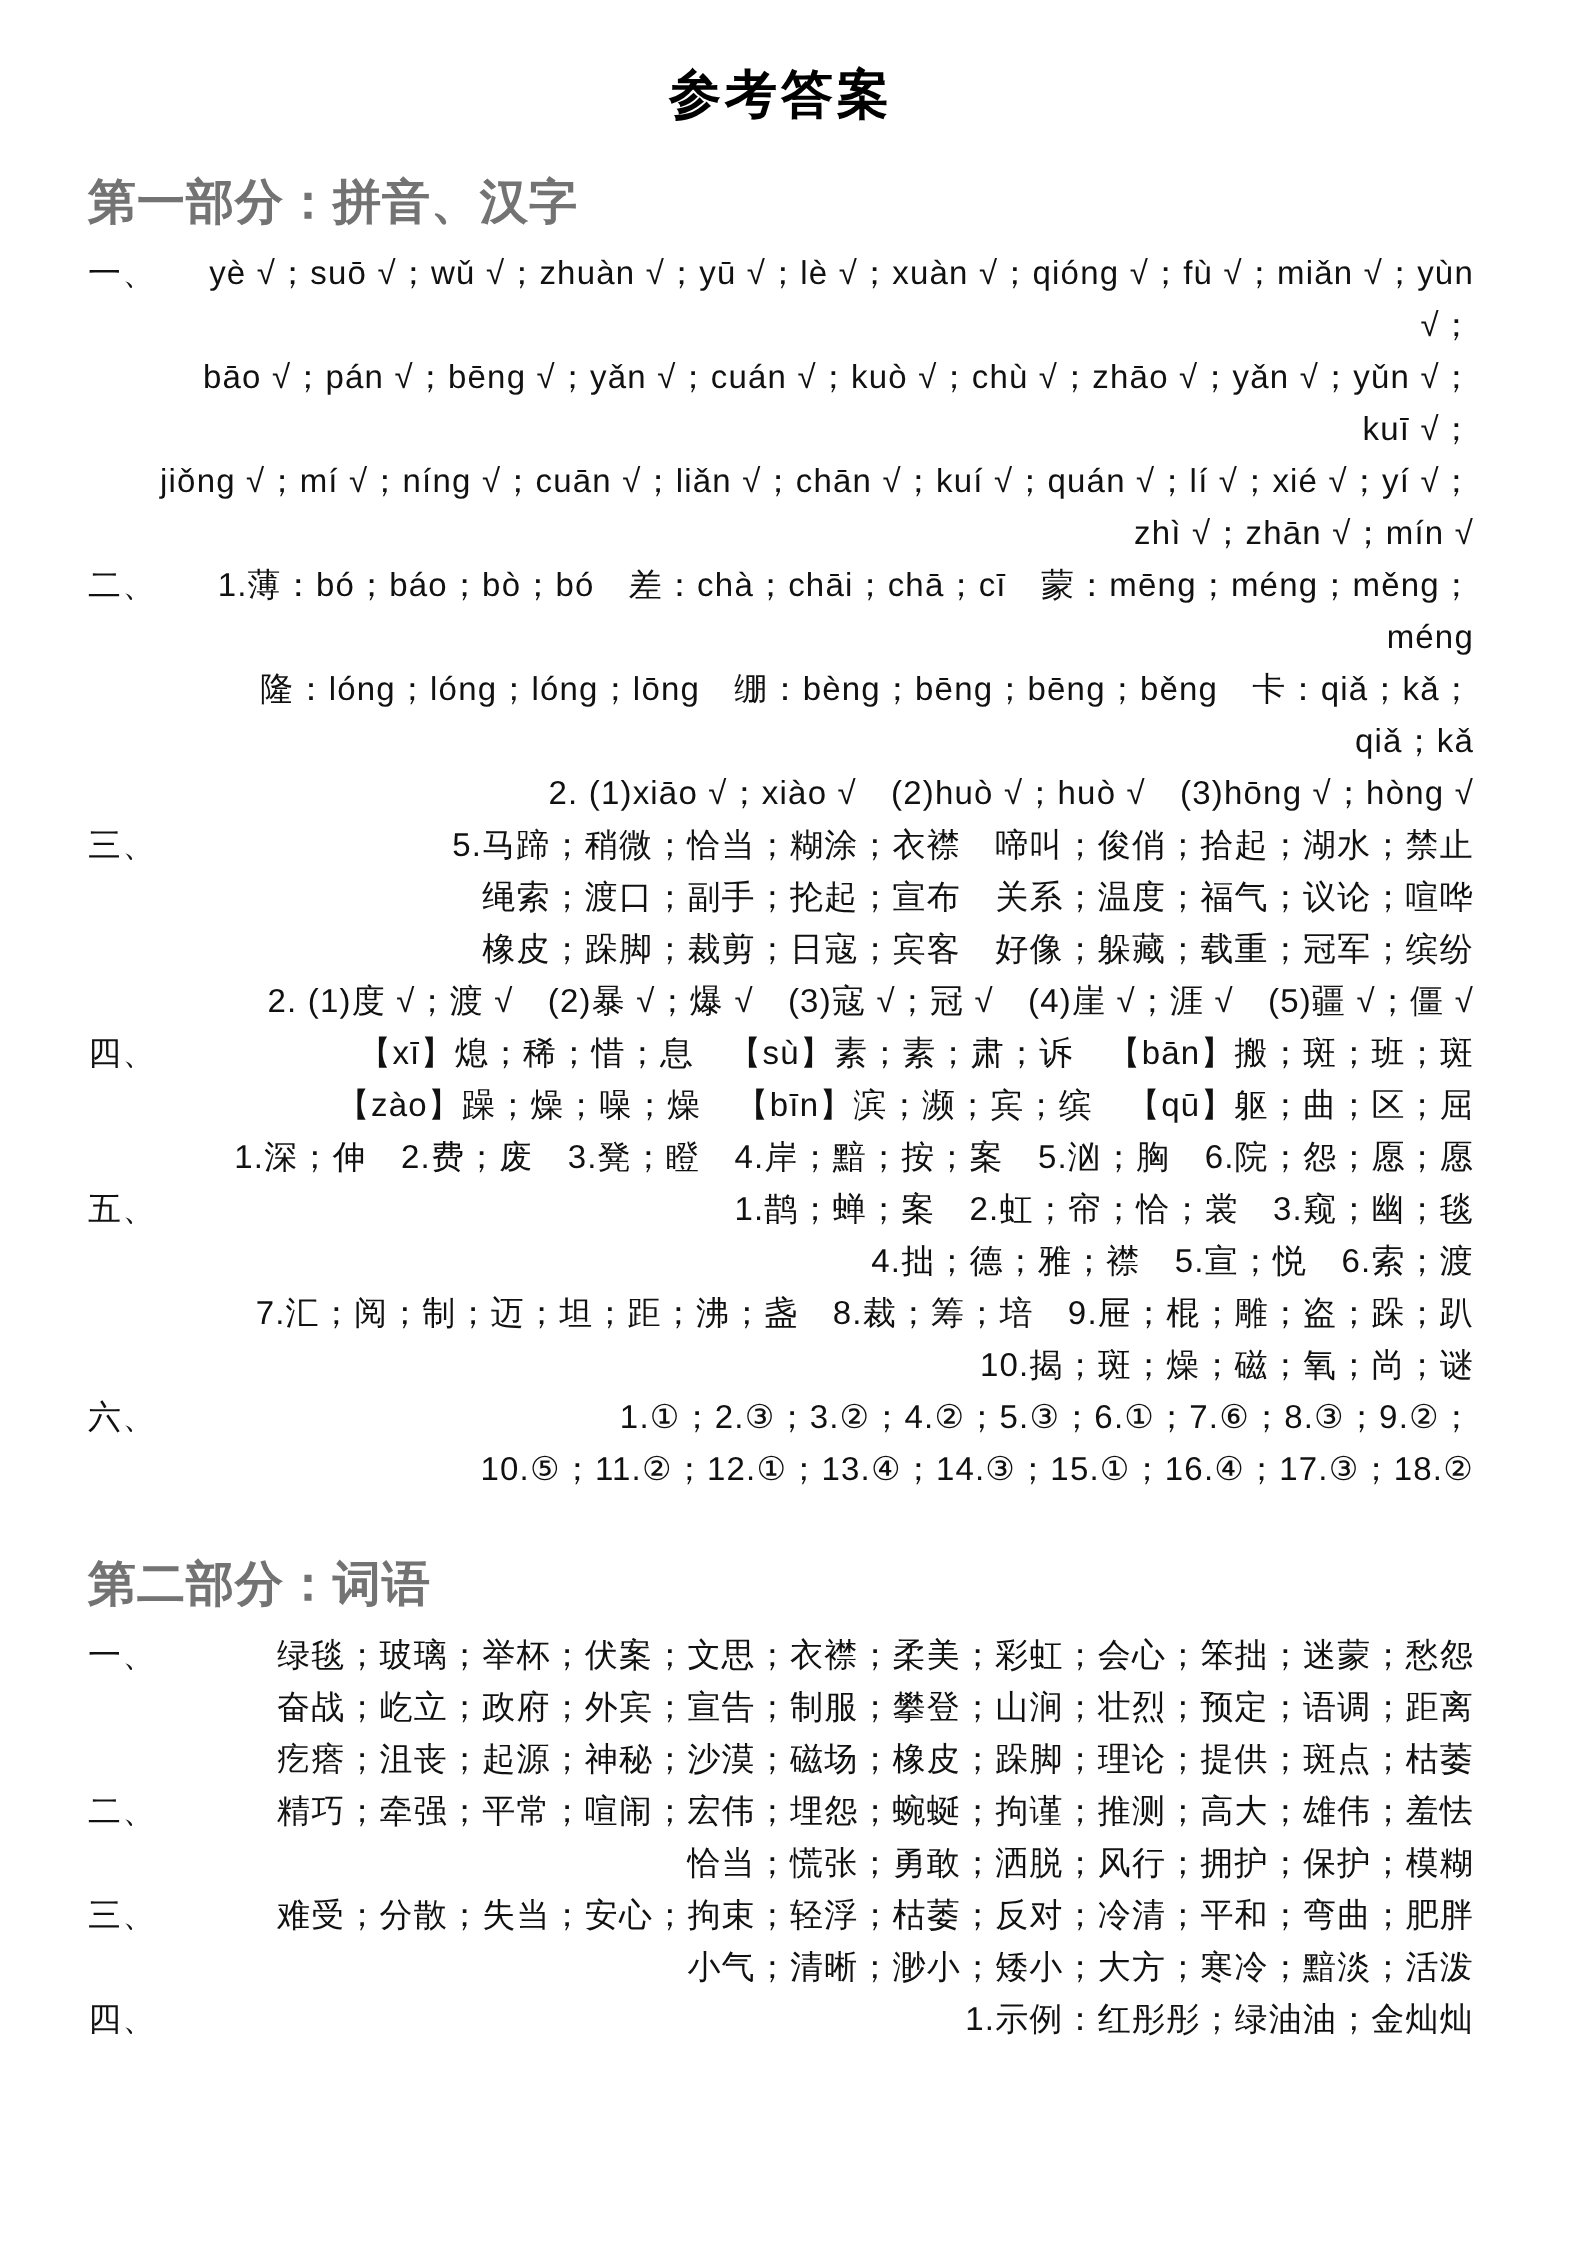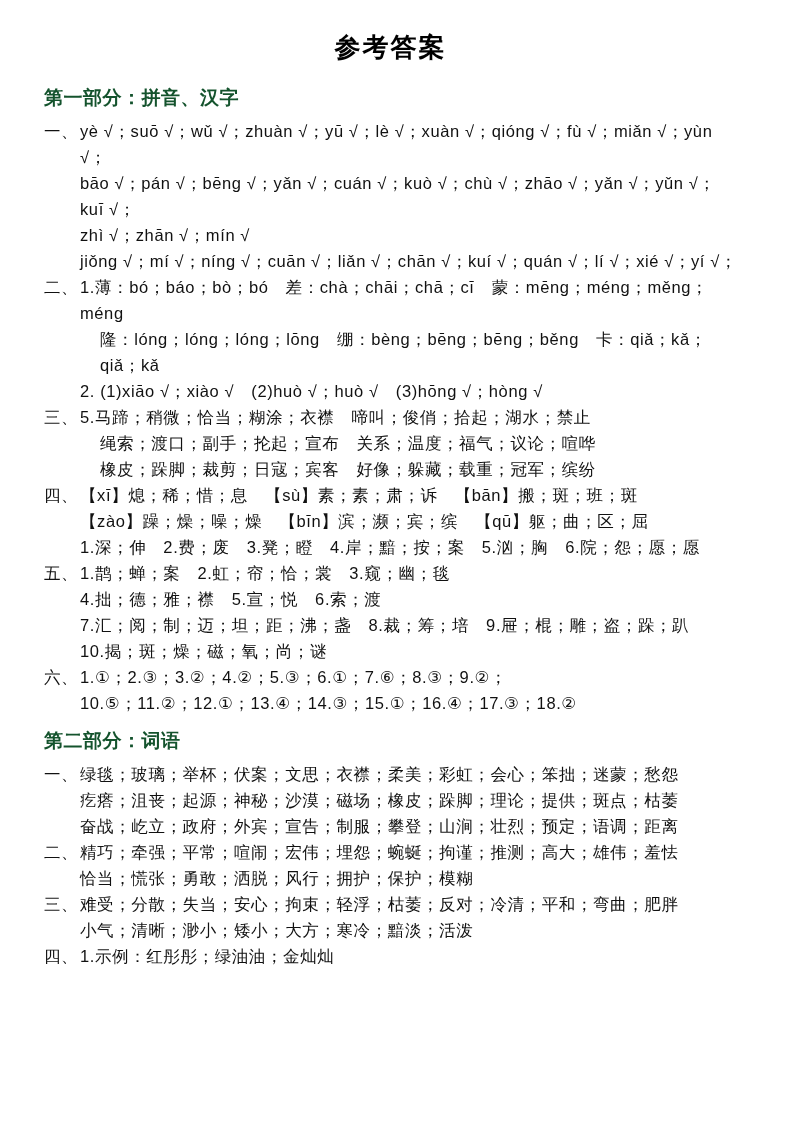--- a/index.html
+++ b/index.html
@@ -23,84 +23,86 @@
   }
   .doc-title {
     text-align: center;
     font-size: 26px;
     font-weight: bold;
     letter-spacing: 2px;
     margin: 0 0 20px 0;
     color: #000000;
   }
   .section-heading {
-    color: #14532d;
-    font-size: 19px;
+    color: #737373;
+    font-size: 24px;
     font-weight: bold;
     letter-spacing: 0.5px;
     margin: 0 0 7px 0;
   }
   .section.part2 {
-    margin-top: 12px;
+    margin-top: 28px;
   }
   .line {
     display: flex;
     font-size: 16.5px;
     line-height: 26px;
     letter-spacing: 0.6px;
     white-space: pre-wrap;
   }
   .marker {
     flex: 0 0 36px;
     font-weight: 500;
   }
   .line.d2 .marker {
     flex-basis: 56px;
   }
   .text {
     flex: 1;
+    text-align: right;
   }
 </style>
 </head>
 <body>
 
 <div class="page">
 
   <h1 class="doc-title">参考答案</h1>
 
   <div class="section part1">
     <div class="section-heading">第一部分：拼音、汉字</div>
 
     <div class="line"><span class="marker">一、</span><span class="text">yè √；suō √；wǔ √；zhuàn √；yū √；lè √；xuàn √；qióng √；fù √；miǎn √；yùn √；</span></div>
     <div class="line"><span class="marker"></span><span class="text">bāo √；pán √；bēng √；yǎn √；cuán √；kuò √；chù √；zhāo √；yǎn √；yǔn √；kuī √；</span></div>
+    <div class="line"><span class="marker"></span><span class="text">jiǒng √；mí √；níng √；cuān √；liǎn √；chān √；kuí √；quán √；lí √；xié √；yí √；</span></div>
     <div class="line"><span class="marker"></span><span class="text">zhì √；zhān √；mín √</span></div>
-    <div class="line"><span class="marker"></span><span class="text">jiǒng √；mí √；níng √；cuān √；liǎn √；chān √；kuí √；quán √；lí √；xié √；yí √；</span></div>
     <div class="line"><span class="marker">二、</span><span class="text">1.薄：bó；báo；bò；bó　差：chà；chāi；chā；cī　蒙：mēng；méng；měng；méng</span></div>
     <div class="line d2"><span class="marker"></span><span class="text">隆：lóng；lóng；lóng；lōng　绷：bèng；bēng；bēng；běng　卡：qiǎ；kǎ；qiǎ；kǎ</span></div>
     <div class="line"><span class="marker"></span><span class="text">2. (1)xiāo √；xiào √　(2)huò √；huò √　(3)hōng √；hòng √</span></div>
     <div class="line"><span class="marker">三、</span><span class="text">5.马蹄；稍微；恰当；糊涂；衣襟　啼叫；俊俏；拾起；湖水；禁止</span></div>
     <div class="line d2"><span class="marker"></span><span class="text">绳索；渡口；副手；抡起；宣布　关系；温度；福气；议论；喧哗</span></div>
     <div class="line d2"><span class="marker"></span><span class="text">橡皮；跺脚；裁剪；日寇；宾客　好像；躲藏；载重；冠军；缤纷</span></div>
+    <div class="line"><span class="marker"></span><span class="text">2. (1)度 √；渡 √　(2)暴 √；爆 √　(3)寇 √；冠 √　(4)崖 √；涯 √　(5)疆 √；僵 √</span></div>
     <div class="line"><span class="marker">四、</span><span class="text">【xī】熄；稀；惜；息　【sù】素；素；肃；诉　【bān】搬；斑；班；斑</span></div>
     <div class="line"><span class="marker"></span><span class="text">【zào】躁；燥；噪；燥　【bīn】滨；濒；宾；缤　【qū】躯；曲；区；屈</span></div>
     <div class="line"><span class="marker"></span><span class="text">1.深；伸　2.费；废　3.凳；瞪　4.岸；黯；按；案　5.汹；胸　6.院；怨；愿；愿</span></div>
     <div class="line"><span class="marker">五、</span><span class="text">1.鹊；蝉；案　2.虹；帘；恰；裳　3.窥；幽；毯</span></div>
     <div class="line"><span class="marker"></span><span class="text">4.拙；德；雅；襟　5.宣；悦　6.索；渡</span></div>
     <div class="line"><span class="marker"></span><span class="text">7.汇；阅；制；迈；坦；距；沸；盏　8.裁；筹；培　9.屉；棍；雕；盗；跺；趴</span></div>
     <div class="line"><span class="marker"></span><span class="text">10.揭；斑；燥；磁；氧；尚；谜</span></div>
     <div class="line"><span class="marker">六、</span><span class="text">1.①；2.③；3.②；4.②；5.③；6.①；7.⑥；8.③；9.②；</span></div>
     <div class="line"><span class="marker"></span><span class="text">10.⑤；11.②；12.①；13.④；14.③；15.①；16.④；17.③；18.②</span></div>
   </div>
 
   <div class="section part2">
     <div class="section-heading">第二部分：词语</div>
 
     <div class="line"><span class="marker">一、</span><span class="text">绿毯；玻璃；举杯；伏案；文思；衣襟；柔美；彩虹；会心；笨拙；迷蒙；愁怨</span></div>
+    <div class="line"><span class="marker"></span><span class="text">奋战；屹立；政府；外宾；宣告；制服；攀登；山涧；壮烈；预定；语调；距离</span></div>
     <div class="line"><span class="marker"></span><span class="text">疙瘩；沮丧；起源；神秘；沙漠；磁场；橡皮；跺脚；理论；提供；斑点；枯萎</span></div>
-    <div class="line"><span class="marker"></span><span class="text">奋战；屹立；政府；外宾；宣告；制服；攀登；山涧；壮烈；预定；语调；距离</span></div>
     <div class="line"><span class="marker">二、</span><span class="text">精巧；牵强；平常；喧闹；宏伟；埋怨；蜿蜒；拘谨；推测；高大；雄伟；羞怯</span></div>
     <div class="line"><span class="marker"></span><span class="text">恰当；慌张；勇敢；洒脱；风行；拥护；保护；模糊</span></div>
     <div class="line"><span class="marker">三、</span><span class="text">难受；分散；失当；安心；拘束；轻浮；枯萎；反对；冷清；平和；弯曲；肥胖</span></div>
     <div class="line"><span class="marker"></span><span class="text">小气；清晰；渺小；矮小；大方；寒冷；黯淡；活泼</span></div>
     <div class="line"><span class="marker">四、</span><span class="text">1.示例：红彤彤；绿油油；金灿灿</span></div>
   </div>
 
 </div>
 
 </body></html>

